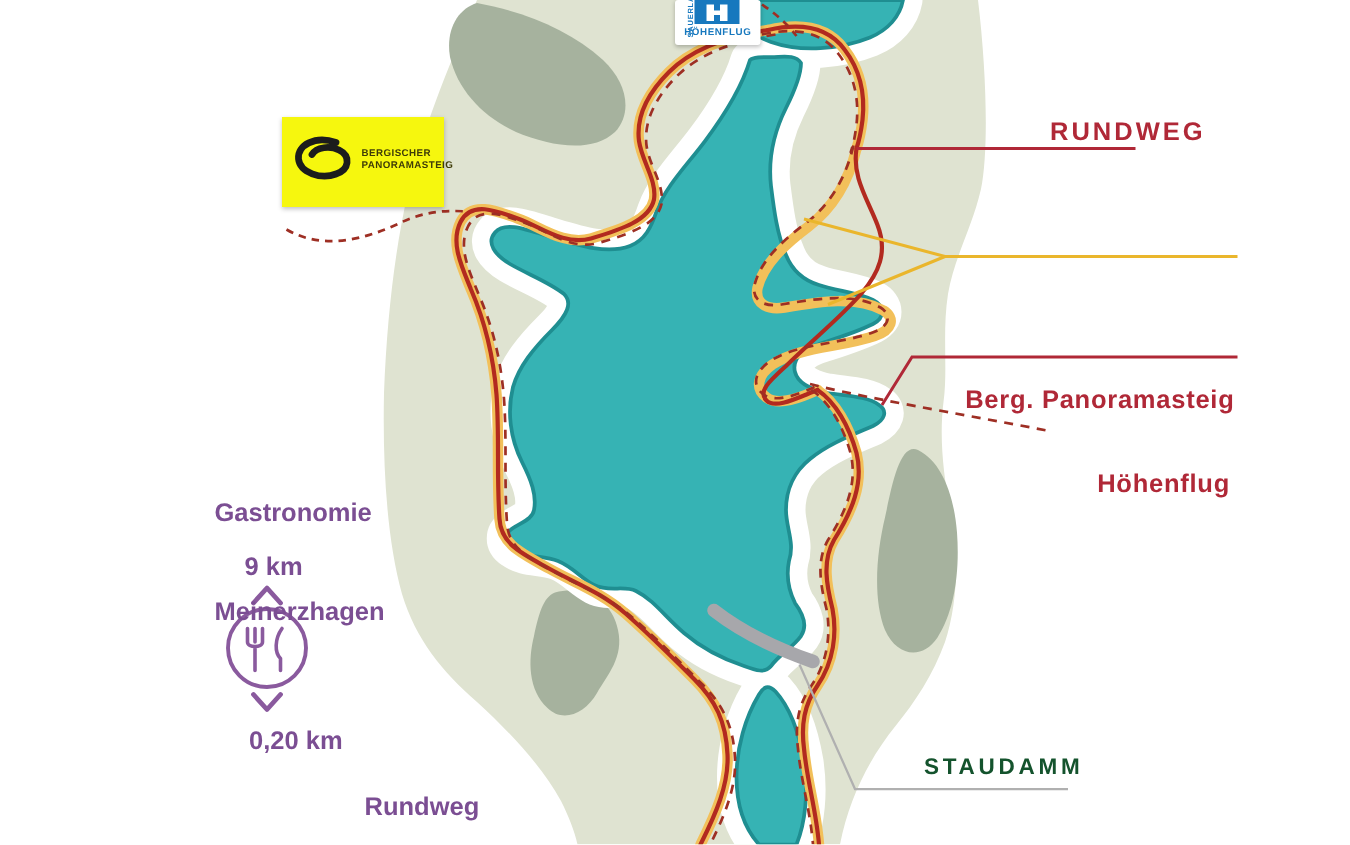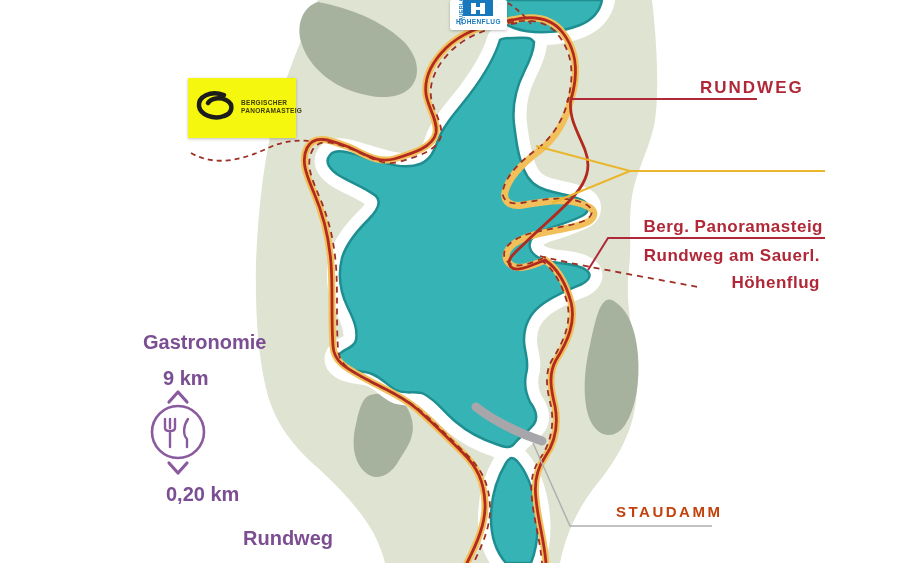--- a/index.html
+++ b/index.html
@@ -3,23 +3,23 @@
 <meta charset="utf-8">
 <style>
   html,body{margin:0;padding:0;background:#fff;}
   #stage{position:relative;width:900px;height:563px;background:#ffffff;overflow:hidden;
          font-family:"Liberation Sans",sans-serif;}
   #map-svg{position:absolute;left:0;top:0;}
   .lbl{position:absolute;font-weight:bold;white-space:pre;}
   .lbl-red{color:#b02837;font-size:17px;letter-spacing:.5px;}
   .lbl-caps{letter-spacing:2px;font-size:17px;}
   .lbl-yellow{color:#eab62c;}
-  .lbl-gray{color:#c2410c;font-size:15px;letter-spacing:2.5px;text-align:right;}
-  .lbl-purple{color:#7b4e93;font-size:20px;line-height:22px;}
-  .right-align{text-align:right;}
+  .lbl-gray{color:#14532d;font-size:15px;letter-spacing:2.5px;text-align:right;}
+  .lbl-purple{color:#7b4e93;font-size:17px;line-height:22px;}
+  .right-align{text-align:right;margin-top:40px;}
   .badge{position:absolute;box-shadow:0 1px 3px rgba(0,0,0,.25);}
   #badge-sauerland{left:450px;top:0;width:57px;height:30px;background:#fff;border-radius:2px;}
   #badge-sauerland .logo{position:absolute;left:13px;top:0;width:30px;height:16px;background:#1778be;}
   #badge-sauerland .vert{position:absolute;left:-7px;top:4px;font-size:5px;color:#1778be;font-weight:bold;
         transform:rotate(-90deg);transform-origin:center;letter-spacing:.5px;}
   #badge-sauerland .name{position:absolute;left:0;right:0;top:18px;text-align:center;
         font-size:6.5px;font-weight:bold;color:#1778be;letter-spacing:.4px;}
   #badge-bergischer{left:188px;top:78px;width:108px;height:60px;background:#f6f70e;}
   #badge-bergischer .txt{position:absolute;left:53px;top:21px;font-size:6.5px;font-weight:bold;
         color:#3f3c08;line-height:8px;letter-spacing:.3px;}
@@ -163,26 +163,26 @@
     <path d="M 30 7 C 16 2 4 9 5 18 C 6 27 20 32 30 28 C 39 25 40 16 32 12 C 26 9 17 10 14 15" stroke="#1c1c1c" stroke-width="4.5" fill="none" stroke-linecap="round"></path>
   </svg>
   <div class="txt">
     <div>BERGISCHER</div>
     <div>PANORAMASTEIG</div>
   </div>
 </div>
 
 <div class="lbl lbl-red lbl-caps" style="left:700px;top:78px;">RUNDWEG</div>
 <div class="lbl lbl-red right-align" style="right:77px;top:217px;">Berg. Panoramasteig</div>
-<div class="lbl lbl-red right-align" style="right:80px;top:246px;">Rundweg am Sauerl.</div>
 <div class="lbl lbl-red right-align" style="right:80px;top:273px;">Höhenflug</div>
 <div class="lbl lbl-gray" style="left:616px;top:503px;">STAUDAMM</div>
 
 <div class="lbl lbl-purple" style="left:143px;top:287px;">
   <div>Gastronomie</div>
+  <div>Meinerzhagen</div>
 </div>
 <div class="lbl lbl-purple" style="left:163px;top:367px;">9 km</div>
 <div class="lbl lbl-purple" style="left:166px;top:483px;">0,20 km</div>
 <div class="lbl lbl-purple" style="left:243px;top:483px;">
   <div>Rundweg</div>
   
   
 </div>
 
 </div>

